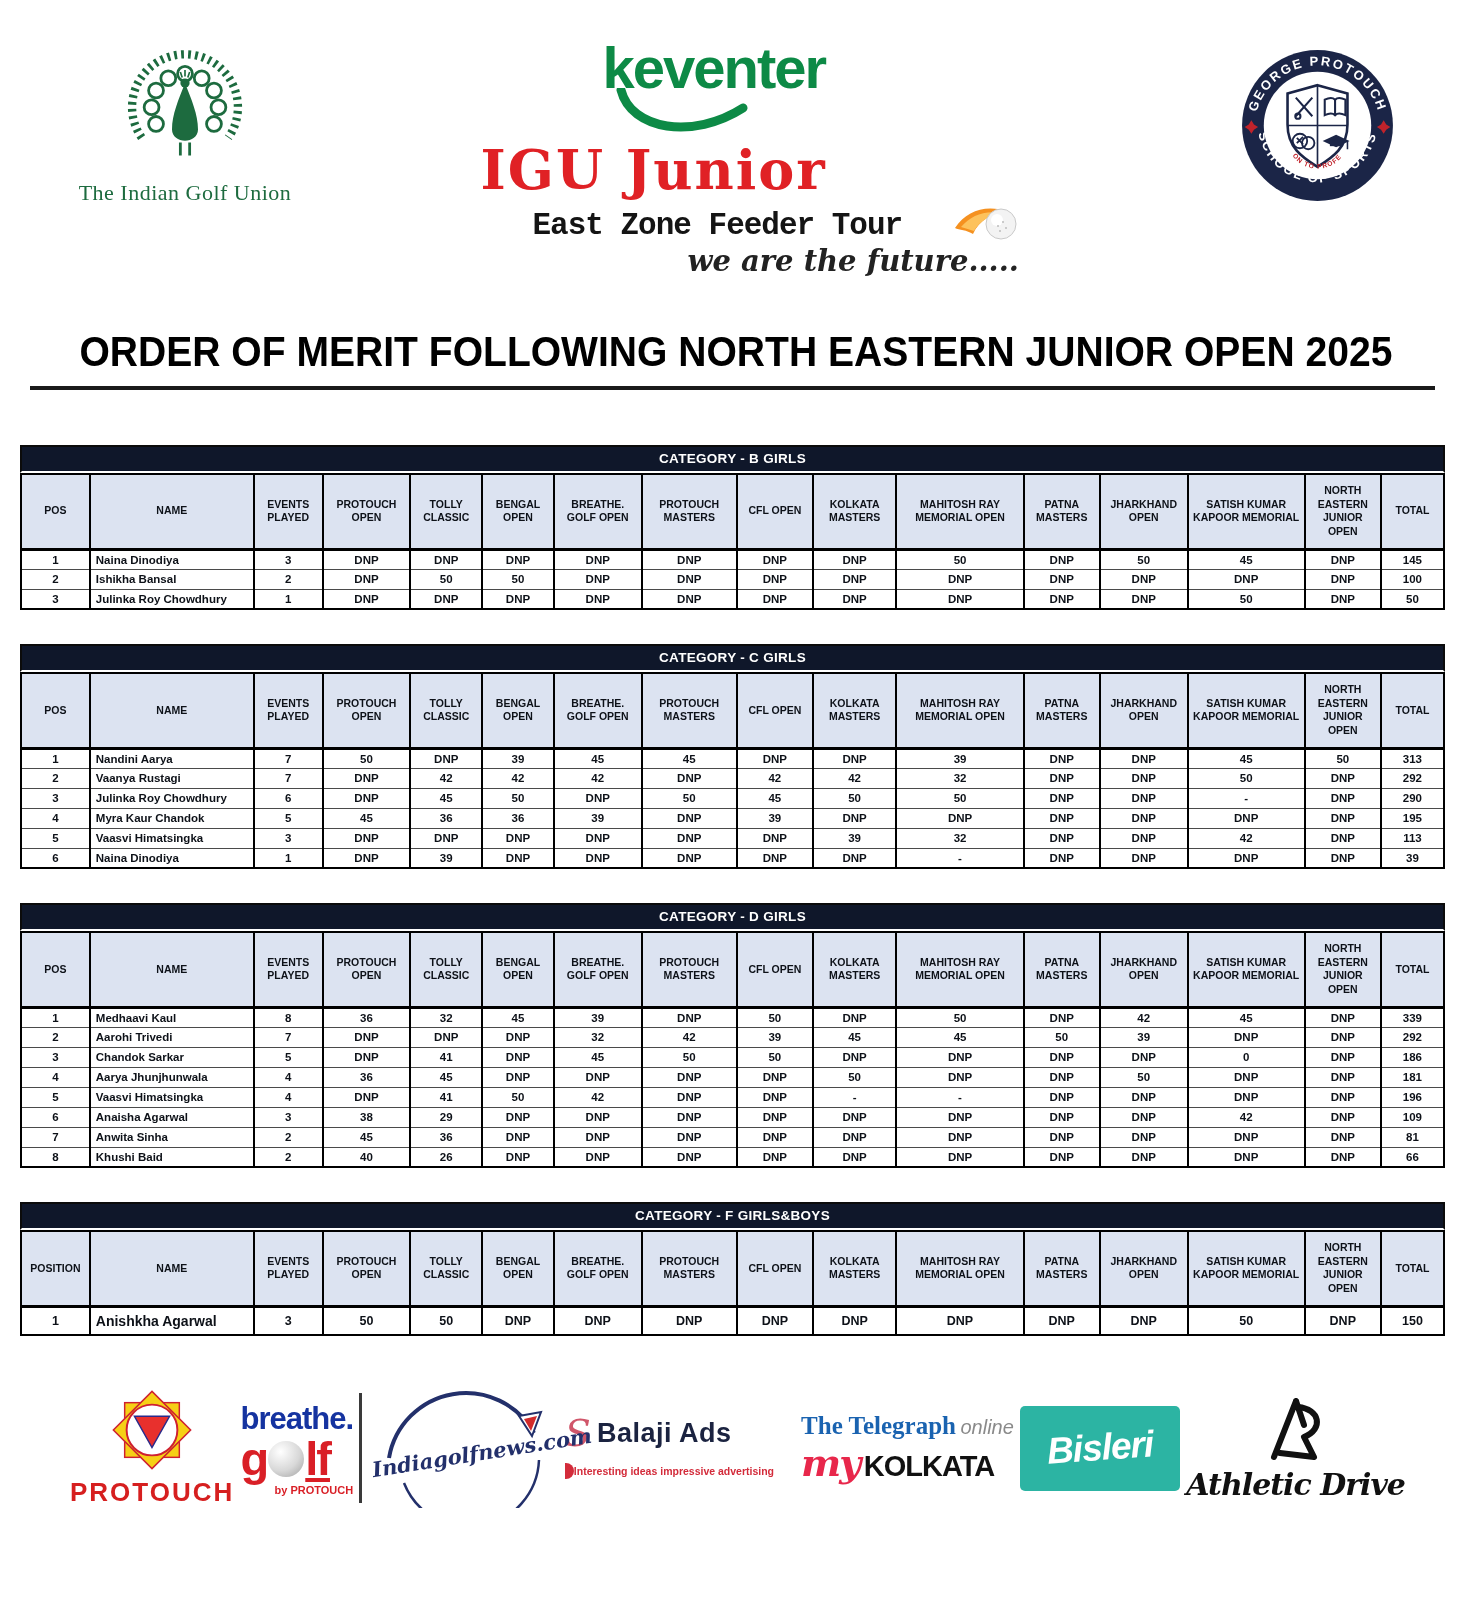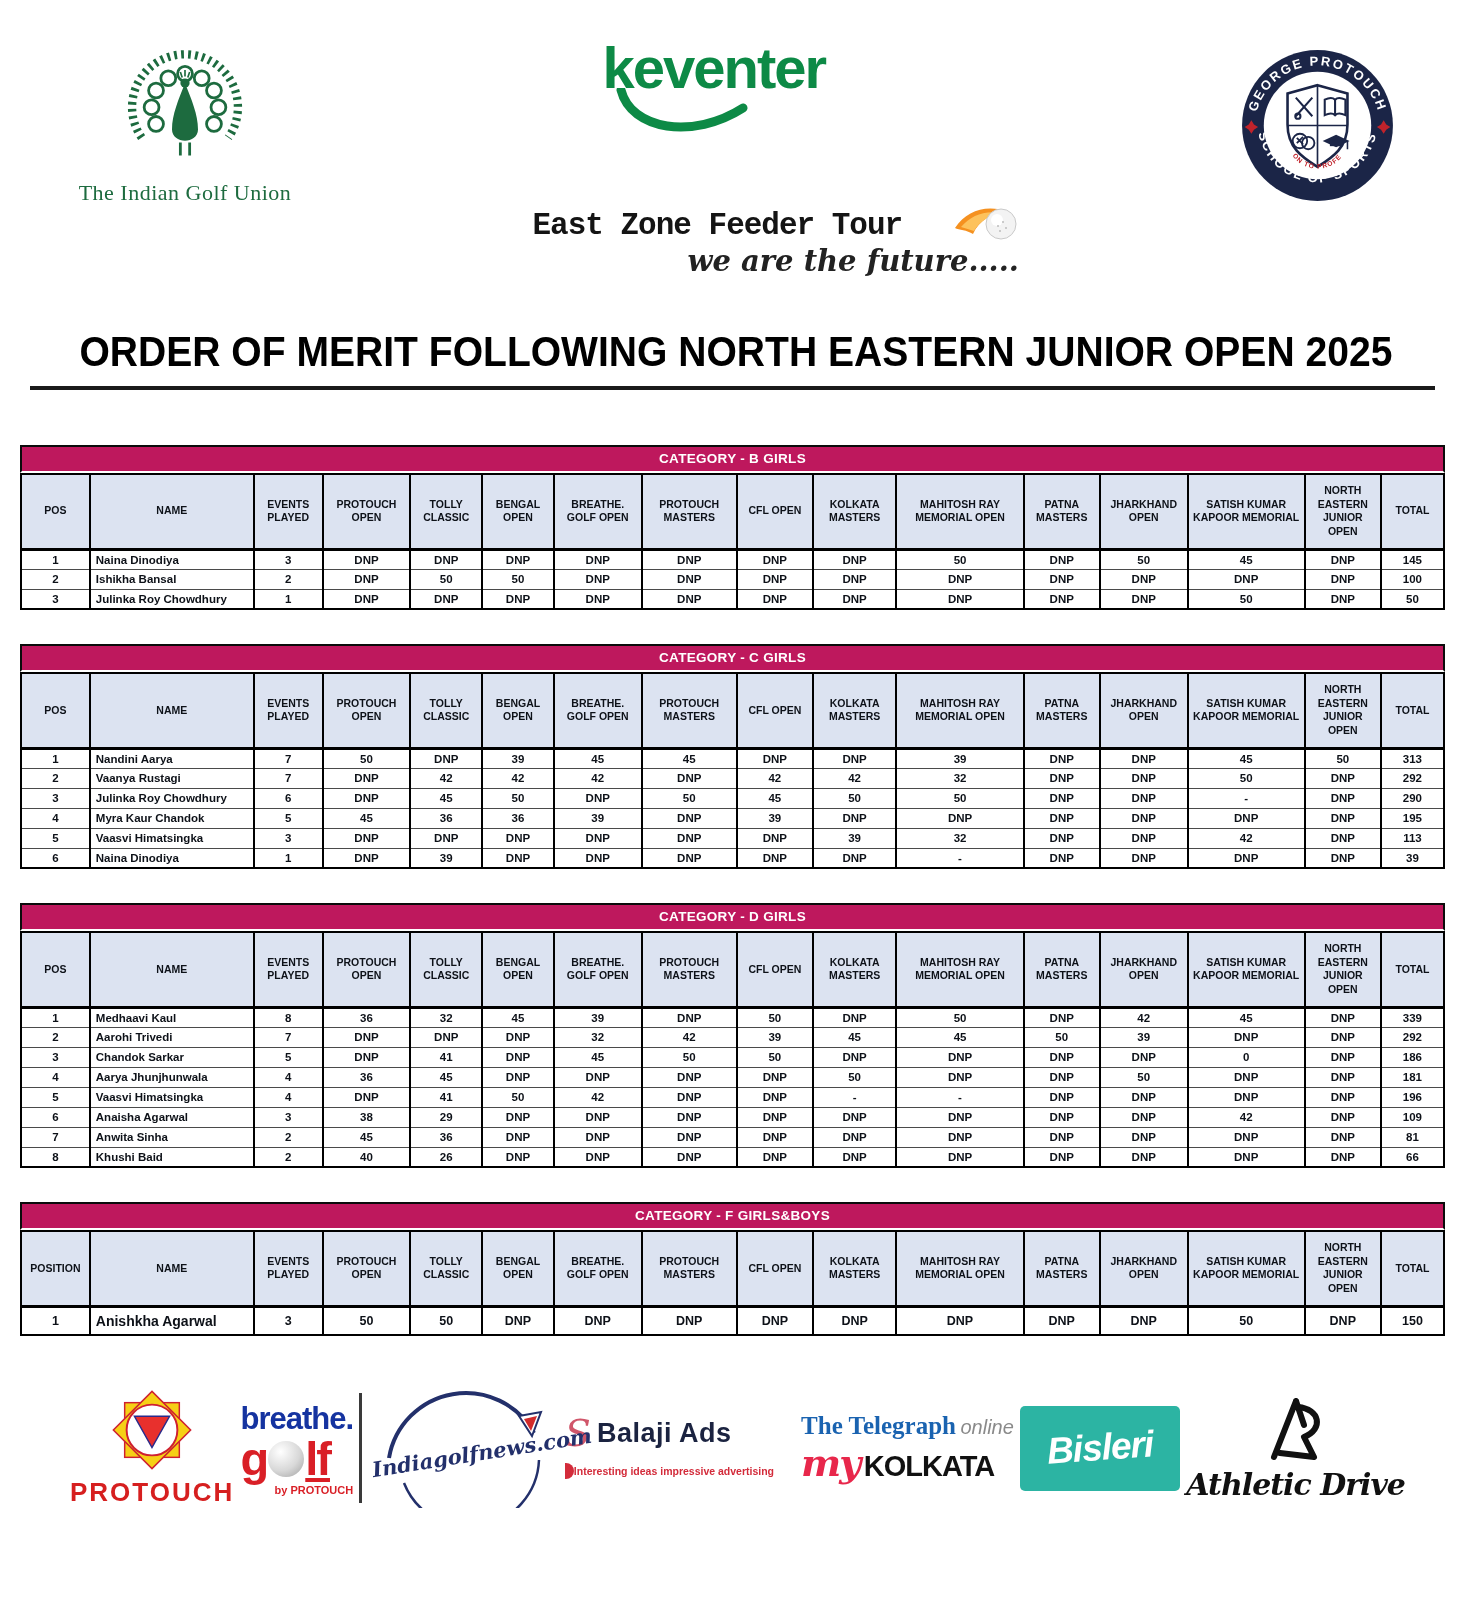--- a/index.html
+++ b/index.html
@@ -19,21 +19,21 @@
   .kev .tagline { position:absolute; top:218px; left:225px; font-family:"DejaVu Serif", serif; font-style:italic; font-weight:bold; font-size:29px; color:#222; white-space:nowrap; }
   .badge { width:155px; margin-top:10px; }
 
   
   .title-wrap { margin:52px 30px 0 30px; text-align:center; border-bottom:4px solid #1a1a1a; padding-bottom:10px; }
   .title-text { display:inline-block; white-space:nowrap; font-size:42px; font-weight:bold; color:#000; transform:scaleX(0.93); transform-origin:center; letter-spacing:0px; }
 
   
   .merit { margin:34px 20px 0 20px; }
   .merit.first { margin-top:55px; }
-  .cat-bar { background:#be185d; color:#fff; font-weight:bold; font-size:13.5px; text-align:center; padding:4px 0 5px; border:2px solid #0b0b0b; border-bottom:2px solid #fff; letter-spacing:.3px; }
+  .cat-bar { background:#0f172a; color:#fff; font-weight:bold; font-size:13.5px; text-align:center; padding:4px 0 5px; border:2px solid #0b0b0b; border-bottom:2px solid #fff; letter-spacing:.3px; }
   table { width:100%; border-collapse:collapse; table-layout:fixed; border:2px solid #000; }
   th { background:#dce3f1; color:#0d1118; font-size:10.5px; font-weight:bold; text-align:center; vertical-align:middle; border-left:2px solid #000; border-right:2px solid #000; border-bottom:3px solid #000; padding:9px 2px; line-height:1.3; }
   td { font-size:11.5px; font-weight:bold; color:#0d1118; text-align:center; padding:3px 2px; border-top:1px solid #4a4a4a; border-bottom:1px solid #4a4a4a; border-left:2px solid #000; border-right:2px solid #000; height:20px; overflow:hidden; white-space:nowrap; }
   td.name { text-align:left; padding-left:5px; }
   .merit.f-cat td { height:29px; font-size:12.5px; }
   .merit.f-cat td.name { font-size:14px; }
 
   
   .sponsors { display:flex; align-items:center; justify-content:space-between; padding:52px 60px 30px 70px; }
   .sp { text-align:center; }
@@ -90,20 +90,21 @@
         <path d="M65 100 v14 M75 100 v14" stroke="#1d6b3f" stroke-width="3"></path>
       </svg>
       <div class="caption">The Indian Golf Union</div>
     </div>
 
     <div class="kev">
       <span class="brand">keventer</span>
       <svg class="swoosh" width="170" height="55" viewBox="0 0 170 55">
         <path d="M8 2 C18 42 80 52 130 20" fill="none" stroke="#0d8a46" stroke-width="9" stroke-linecap="round"></path>
       </svg>
+      <span class="line2">IGU Junior</span>
       <span class="line3">East Zone Feeder Tour</span>
       <svg class="fireball" width="70" height="48" viewBox="0 0 70 48">
         <path d="M2 30 C14 12 34 6 56 14 C40 14 26 22 20 36 C14 32 6 32 2 30 Z" fill="#f59120"></path>
         <path d="M8 29 C18 17 32 12 48 15 C36 17 26 24 21 33 Z" fill="#fdc25c"></path>
         <circle cx="48" cy="26" r="15" fill="#f3f3f3" stroke="#c9c9c9"></circle>
         <circle cx="44" cy="22" r="6" fill="#ffffff"></circle>
         <g fill="#bdbdbd">
             <circle cx="45" cy="28" r="1"></circle>
             <circle cx="50" cy="24" r="1"></circle>
             <circle cx="53" cy="30" r="1"></circle>

